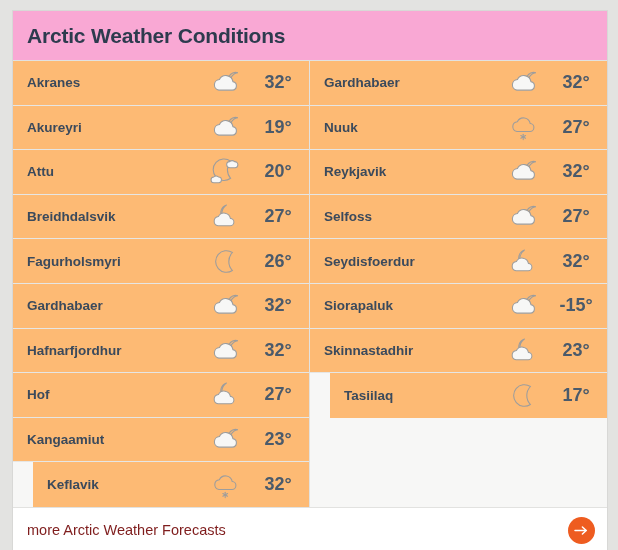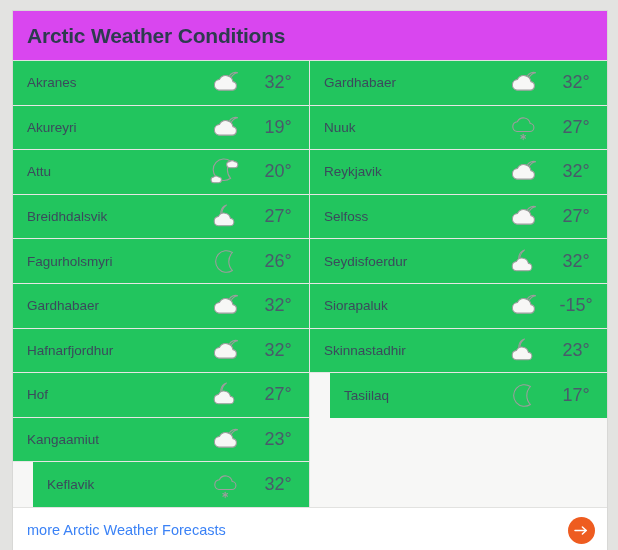--- a/index.html
+++ b/index.html
@@ -17,21 +17,21 @@
     position: absolute;
     left: 12px;
     top: 10px;
     width: 596px;
     background: #ffffff;
     border: 1px solid #d8d8d6;
     box-sizing: border-box;
   }
   .card-header {
     height: 50px;
-    background: #d946ef;
+    background: #f9a8d4;
     border-bottom: 1px solid #e2e2e0;
     display: flex;
     align-items: center;
     box-sizing: border-box;
   }
   .card-title {
     font-size: 21px;
     font-weight: bold;
     color: #2d3b4e;
     letter-spacing: -0.2px;
@@ -48,22 +48,23 @@
   }
   .col.left {
     border-right: 1px solid #e2e2e0;
   }
   .wrow {
     height: 44.6px;
     display: flex;
     align-items: center;
     border-bottom: 1px solid #e6e6e4;
     box-sizing: border-box;
-    background: #22c55e;
+    background: #fdba74;
     position: relative;
+    font-weight: bold;
   }
   .wrow:last-child {
     border-bottom: none;
     margin-left: 20px;
   }
   .city {
     flex: 1 1 auto;
     font-size: 13.5px;
     color: #3b4a5c;
     padding-left: 14px;
@@ -97,21 +98,21 @@
     background: #ffffff;
     border-top: 1px solid #e2e2e0;
     display: flex;
     align-items: center;
     justify-content: space-between;
     box-sizing: border-box;
     padding: 0 12px 0 14px;
   }
   .more-link {
     font-size: 14.5px;
-    color: #3b82f6;
+    color: #7f1d1d;
     text-decoration: none;
     white-space: nowrap;
   }
   .arrow-btn {
     width: 27px;
     height: 27px;
     border-radius: 50%;
     background: #ee5c20;
     display: flex;
     align-items: center;

